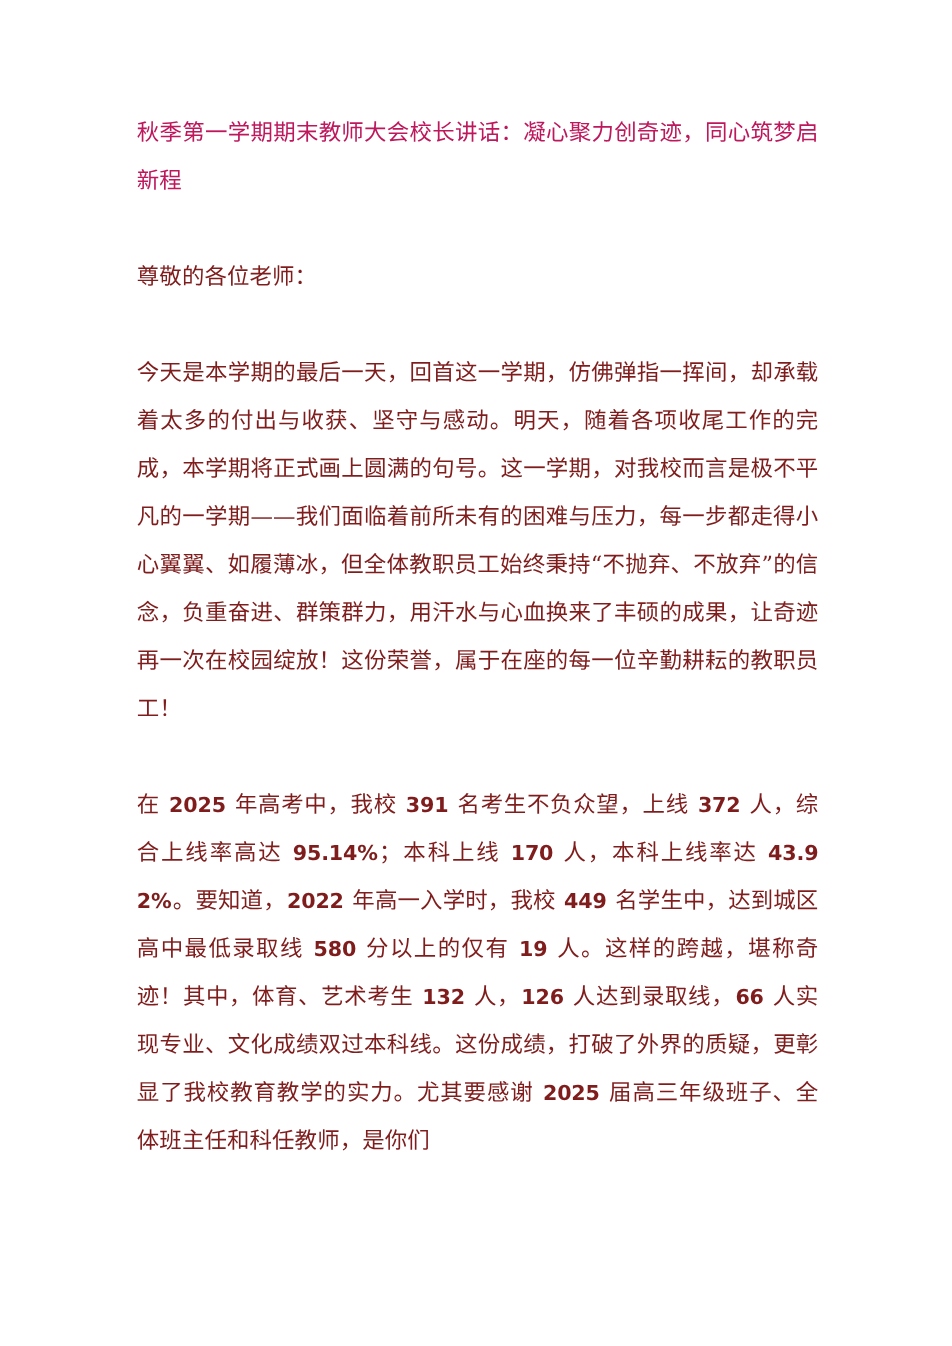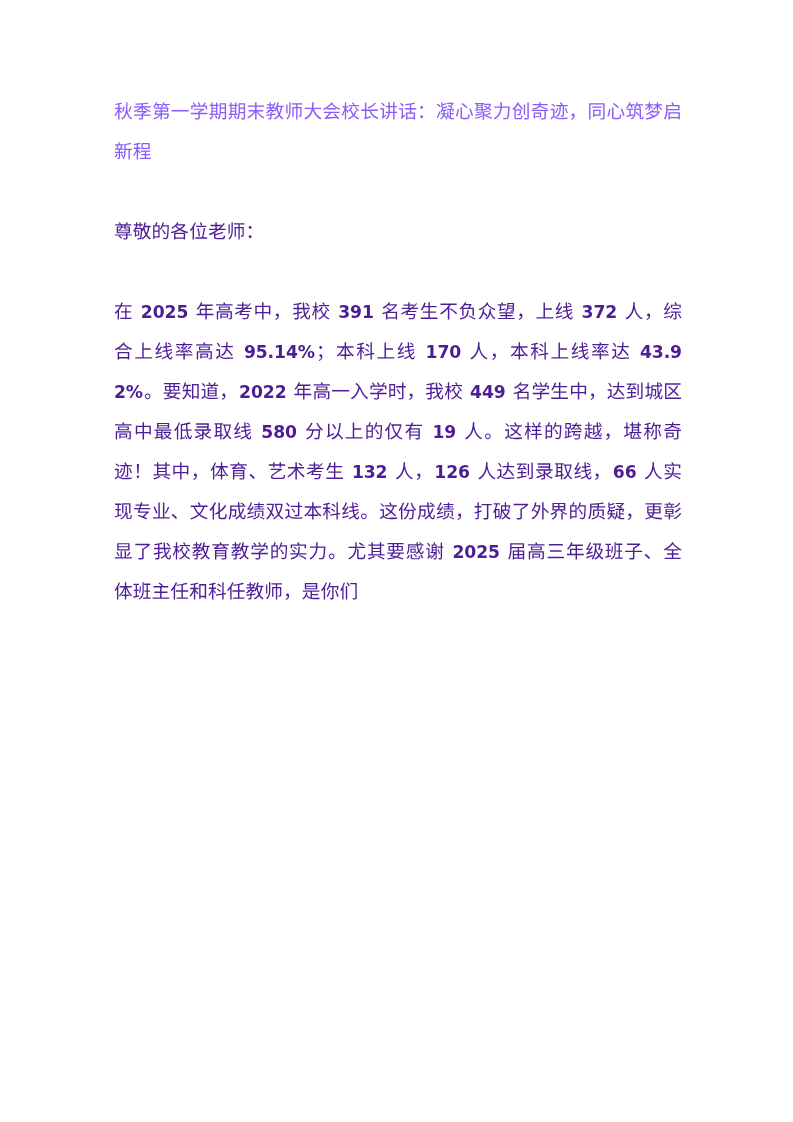--- a/index.html
+++ b/index.html
@@ -35,38 +35,38 @@
   
   .para {
     font-size: 18.7px;
     line-height: 40px;
     text-align: justify;
     text-justify: inter-ideograph;
     text-align-last: left;
     margin: 0 0 40px 0;
     letter-spacing: 0.1px;
     word-break: break-all;
-    color: #4c1d95;
+    color: #7f1d1d;
   }
 
   .para:last-child {
     margin-bottom: 0;
   }
 
   
   .title {
     font-size: 18.7px;
     line-height: 40px;
     font-weight: normal;
     text-align: justify;
     text-justify: inter-ideograph;
     text-align-last: left;
     margin: 0 0 40px 0;
     word-break: break-all;
-    color: #8b5cf6;
+    color: #be185d;
   }
 
   
   .num {
     font-family: "DejaVu Sans", "Liberation Sans", sans-serif;
     font-size: 17.2px;
     font-weight: 600;
     letter-spacing: -0.1px;
     padding: 0 1px;
     margin-top: 32px;
@@ -76,17 +76,18 @@
 <body>
 
 <div class="page">
   <div class="content">
 
     <h1 class="title">秋季第一学期期末教师大会校长讲话：凝心聚力创奇迹，同心筑梦启新程</h1>
 
     <p class="para">尊敬的各位老师：</p>
 
 
+    <p class="para">今天是本学期的最后一天，回首这一学期，仿佛弹指一挥间，却承载着太多的付出与收获、坚守与感动。明天，随着各项收尾工作的完成，本学期将正式画上圆满的句号。这一学期，对我校而言是极不平凡的一学期——我们面临着前所未有的困难与压力，每一步都走得小心翼翼、如履薄冰，但全体教职员工始终秉持“不抛弃、不放弃”的信念，负重奋进、群策群力，用汗水与心血换来了丰硕的成果，让奇迹再一次在校园绽放！这份荣誉，属于在座的每一位辛勤耕耘的教职员工！</p>
 
     <p class="para">在 <span class="num">2025</span> 年高考中，我校 <span class="num">391</span> 名考生不负众望，上线 <span class="num">372</span> 人，综合上线率高达 <span class="num">95.14%</span>；本科上线 <span class="num">170</span> 人，本科上线率达 <span class="num">43.92%</span>。要知道，<span class="num">2022</span> 年高一入学时，我校 <span class="num">449</span> 名学生中，达到城区高中最低录取线 <span class="num">580</span> 分以上的仅有 <span class="num">19</span> 人。这样的跨越，堪称奇迹！其中，体育、艺术考生 <span class="num">132</span> 人，<span class="num">126</span> 人达到录取线，<span class="num">66</span> 人实现专业、文化成绩双过本科线。这份成绩，打破了外界的质疑，更彰显了我校教育教学的实力。尤其要感谢 <span class="num">2025</span> 届高三年级班子、全体班主任和科任教师，是你们</p>
 
   </div>
 </div>
 
 </body></html>

